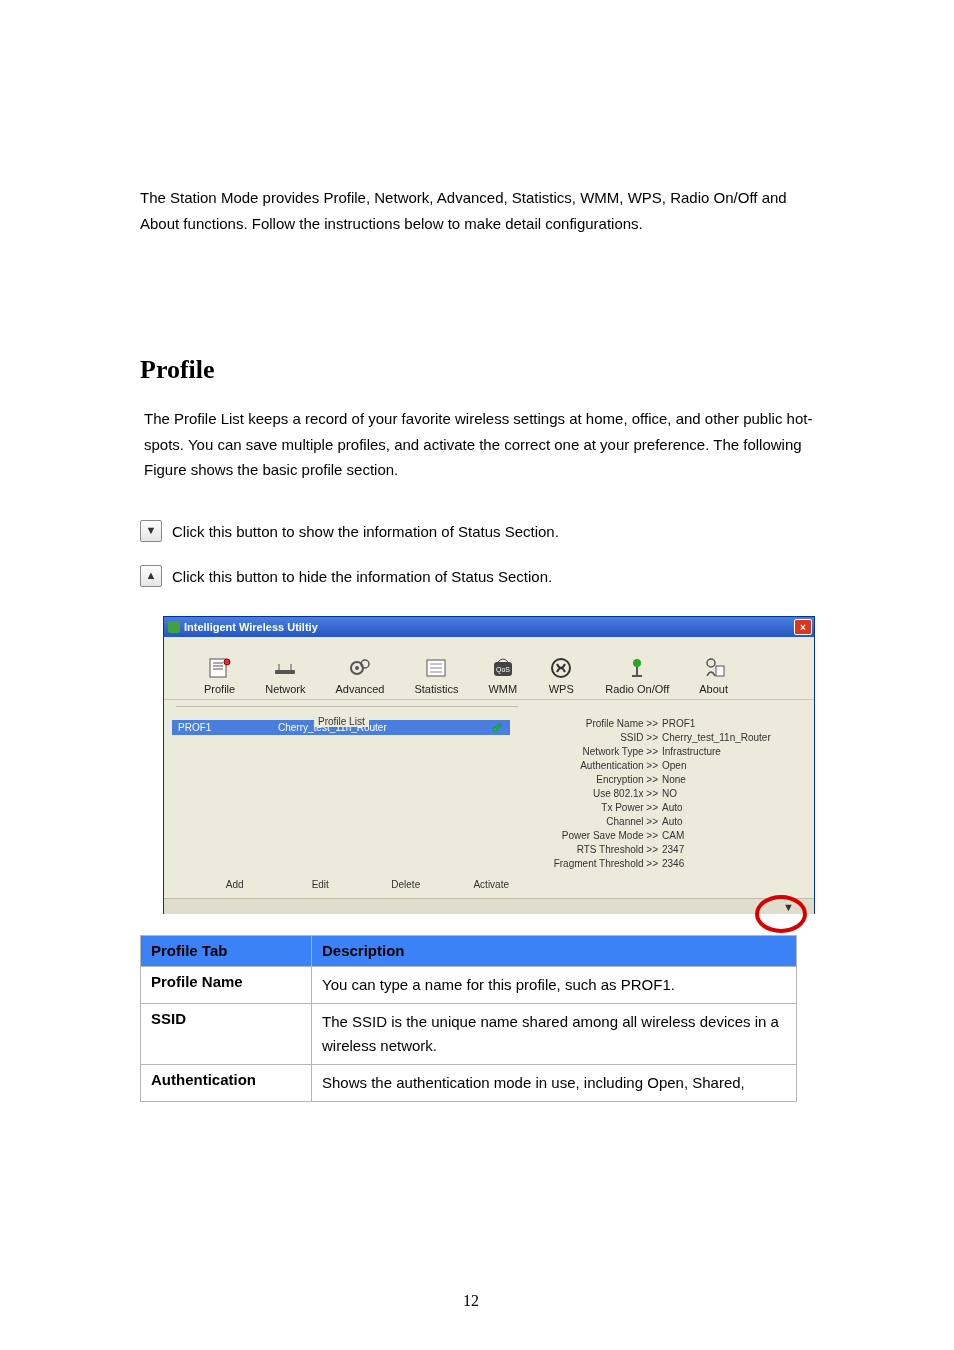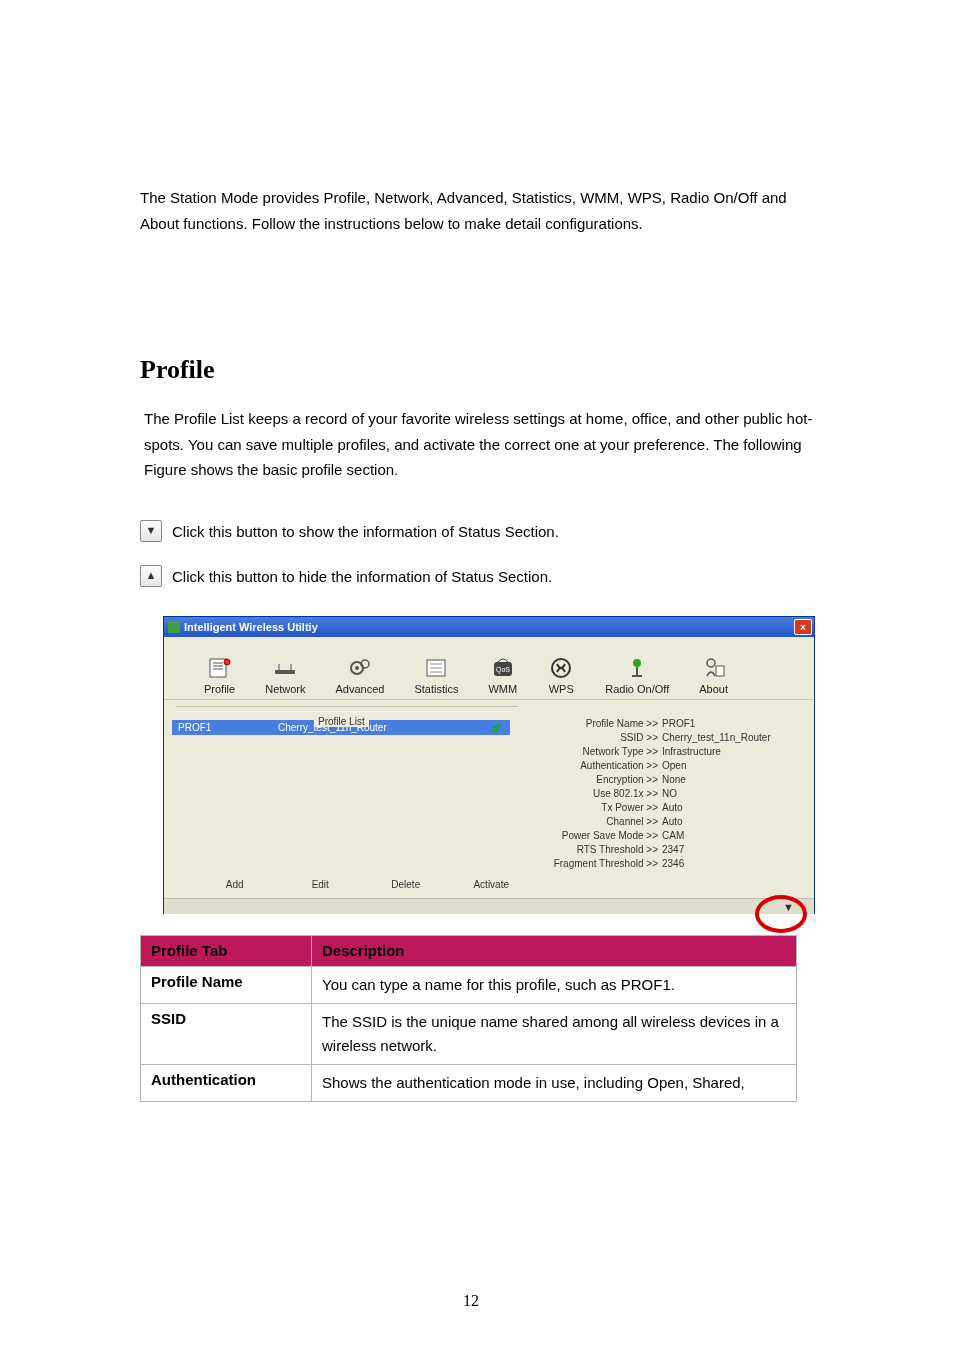--- a/index.html
+++ b/index.html
@@ -284,21 +284,21 @@
     width: 657px;
     font-size: 15px;
   }
   .desc-table th, .desc-table td {
     border: 1px solid #b5b5b5;
     padding: 6px 10px;
     vertical-align: top;
     text-align: left;
   }
   .desc-table thead tr {
-    background: #be185d;
+    background: #3b82f6;
   }
   .desc-table thead th {
     font-weight: bold;
     height: 18px;
   }
   .desc-table td.colA {
     width: 150px;
     font-weight: bold;
   }
   .desc-table td.colB {

